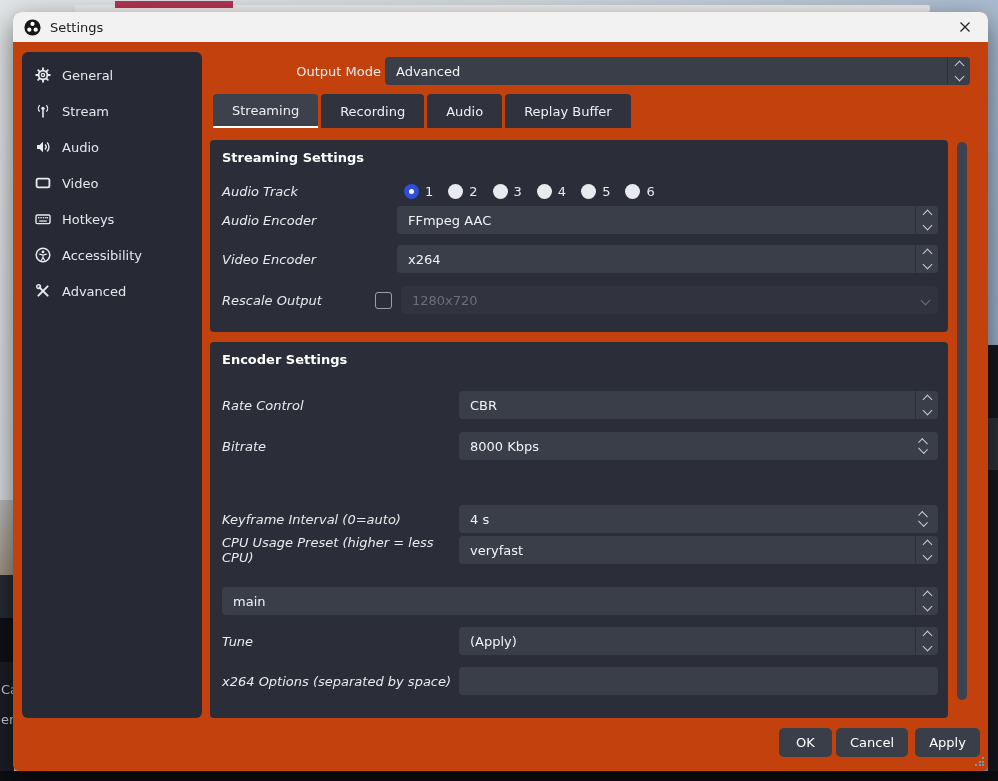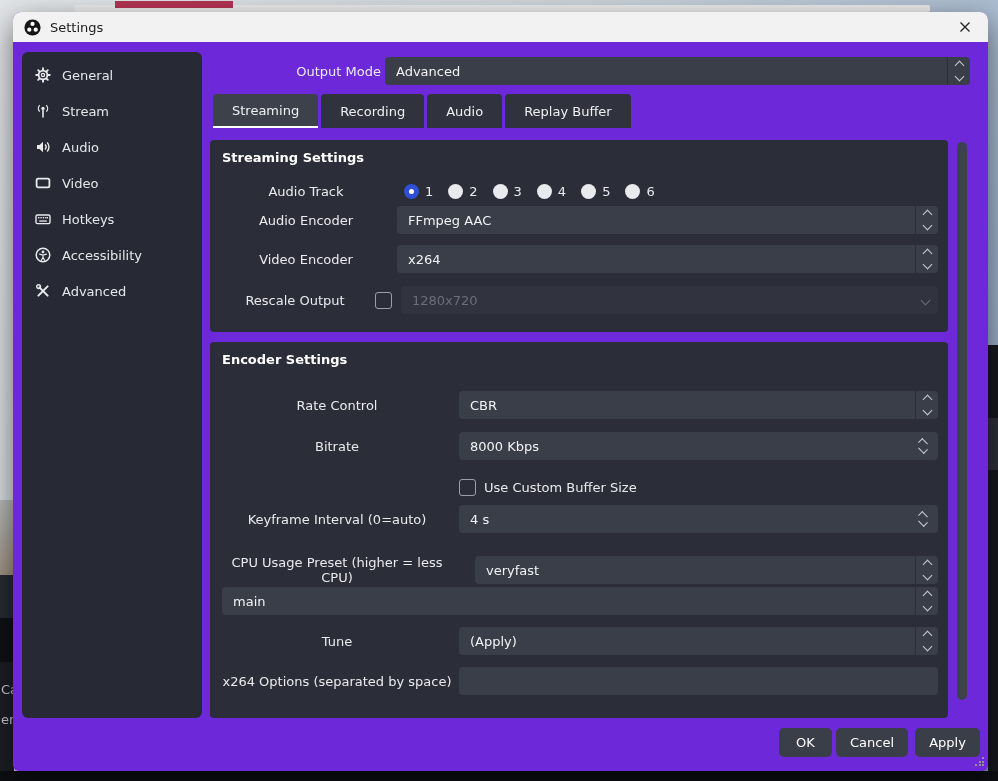--- a/index.html
+++ b/index.html
@@ -6,21 +6,21 @@
   .stage{position:relative;width:998px;height:781px;overflow:hidden;
          font-family:"DejaVu Sans","Liberation Sans",sans-serif;font-size:13px;color:#e9ebee;}
   
   .sky{position:absolute;inset:0;background:linear-gradient(115deg,#e3e6e8 0%,#cdd5da 40%,#a9bbd0 75%,#86a0c3 100%);}
   .haze-left{position:absolute;left:0;top:500px;width:14px;height:78px;background:linear-gradient(#b9bcba,#a09383);}
   .slab{position:absolute;}
   .bg-bar{position:absolute;left:75px;top:5px;width:855px;height:7px;background:#ececec;border-radius:2px;}
   .bg-red{position:absolute;left:115px;top:1px;width:118px;height:7px;background:#b23453;}
   .frag{position:absolute;color:#ccd0d5;font-size:13px;}
   
-  .dialog{position:absolute;left:13px;top:12px;width:975px;height:759px;background:#6d28d9;
+  .dialog{position:absolute;left:13px;top:12px;width:975px;height:759px;background:#c2410c;
           border-radius:8px 8px 6px 6px;box-shadow:0 10px 30px rgba(0,0,0,.55);}
   .titlebar{position:absolute;left:0;top:0;right:0;height:30px;background:#f2f2f2;border-radius:8px 8px 0 0;
             display:flex;align-items:center;color:#1b1b1b;}
   .titlebar .logo{margin-left:11px;width:17px;height:17px;}
   .titlebar .ttl{margin-left:9px;font-size:13px;}
   .closebtn{position:absolute;right:12px;top:5px;width:22px;height:20px;display:flex;align-items:center;justify-content:center;cursor:default;}
   
   .sidebar{position:absolute;left:9px;top:40px;width:180px;height:666px;background:#272a34;border-radius:6px;padding-top:5px;box-sizing:border-box;}
   .side-item{height:36px;display:flex;align-items:center;gap:11px;padding:0 10px 0 13px;margin:0 0;border-radius:5px;color:#e4e7ec;text-align:right;}
   .side-item.active{background:#2f4ad8;color:#fff;}
@@ -31,21 +31,21 @@
   
   .tabbar{position:absolute;left:200px;top:82px;height:36px;display:flex;gap:3px;justify-content:center;}
   .tab{height:34px;padding:0 19px;display:flex;align-items:center;background:#30333d;color:#eef0f3;border-radius:4px 4px 0 0;}
   .tab.active{background:#3d414c;border-bottom:2px solid #ffffff;height:32px;}
   
   .panel{position:absolute;left:197px;width:738px;background:#2b2e38;border-radius:4px;}
   .panel.p1{top:128px;height:192px;}
   .panel.p2{top:330px;height:376px;}
   .heading{position:absolute;left:12px;top:10px;font-weight:bold;color:#ffffff;}
   .row{position:absolute;left:12px;right:10px;height:28px;display:flex;align-items:center;}
-  .lbl{text-align:center;margin-right:7px;color:#e9ebee;flex:0 0 auto;}
+  .lbl{text-align:left;margin-right:7px;color:#e9ebee;flex:0 0 auto;font-style:italic;}
   .p1 .lbl{width:168px;}
   .p2 .lbl{width:230px;}
   
   .field{flex:1;height:28px;background:#3a3e49;border-radius:4px;display:flex;align-items:center;position:relative;color:#f2f3f5;}
   .field .val{padding-left:11px;}
   .combo-arrows{position:absolute;right:0;top:0;bottom:0;width:22px;border-left:1px solid #2c2f39;
                 display:flex;flex-direction:column;align-items:center;justify-content:center;gap:4px;}
   .chv{display:inline-block;width:6px;height:6px;border-right:1.5px solid #c9cdd4;border-bottom:1.5px solid #c9cdd4;}
   .chv.up{transform:rotate(-135deg);margin-top:3px;}
   .chv.down{transform:rotate(45deg);margin-bottom:3px;}
@@ -287,38 +287,33 @@
         <span class="lbl">Bitrate</span>
         <div class="field">
           <span class="val">8000 Kbps</span>
           <span class="spin-arrows">
               <i class="chv up"></i>
               <i class="chv down"></i>
             </span>
         </div>
       </div>
 
-      <div class="row" style="top:131px;">
-        <span class="lbl"></span>
-        <i class="check"></i>
-        <span style="margin-left:8px;">Use Custom Buffer Size</span>
-      </div>
 
       <div class="row" style="top:163px;">
         <span class="lbl">Keyframe Interval (0=auto)</span>
         <div class="field">
           <span class="val">4 s</span>
           <span class="spin-arrows">
               <i class="chv up"></i>
               <i class="chv down"></i>
             </span>
         </div>
       </div>
 
-      <div class="row" style="top:214px;gap:16px;">
+      <div class="row" style="top:194px;">
         <span class="lbl">CPU Usage Preset (higher = less CPU)</span>
         <div class="field">
           <span class="val">veryfast</span>
           <span class="combo-arrows">
               <i class="chv up"></i>
               <i class="chv down"></i>
             </span>
         </div>
       </div>
 

